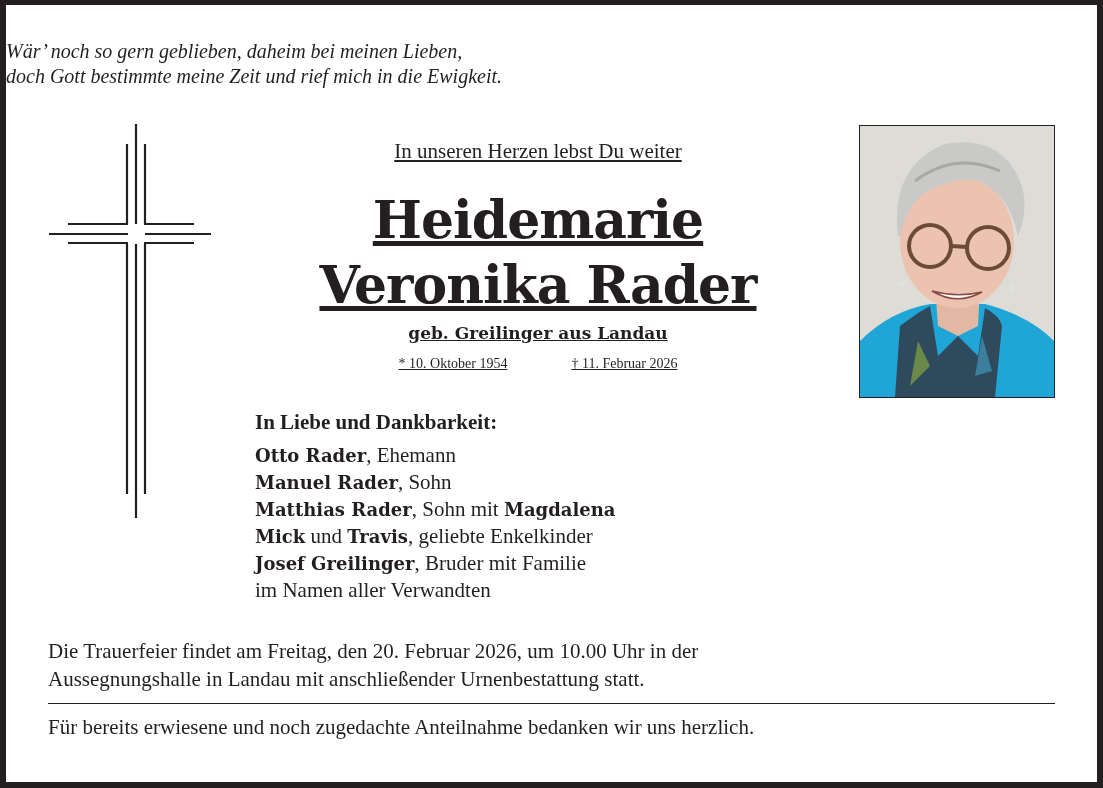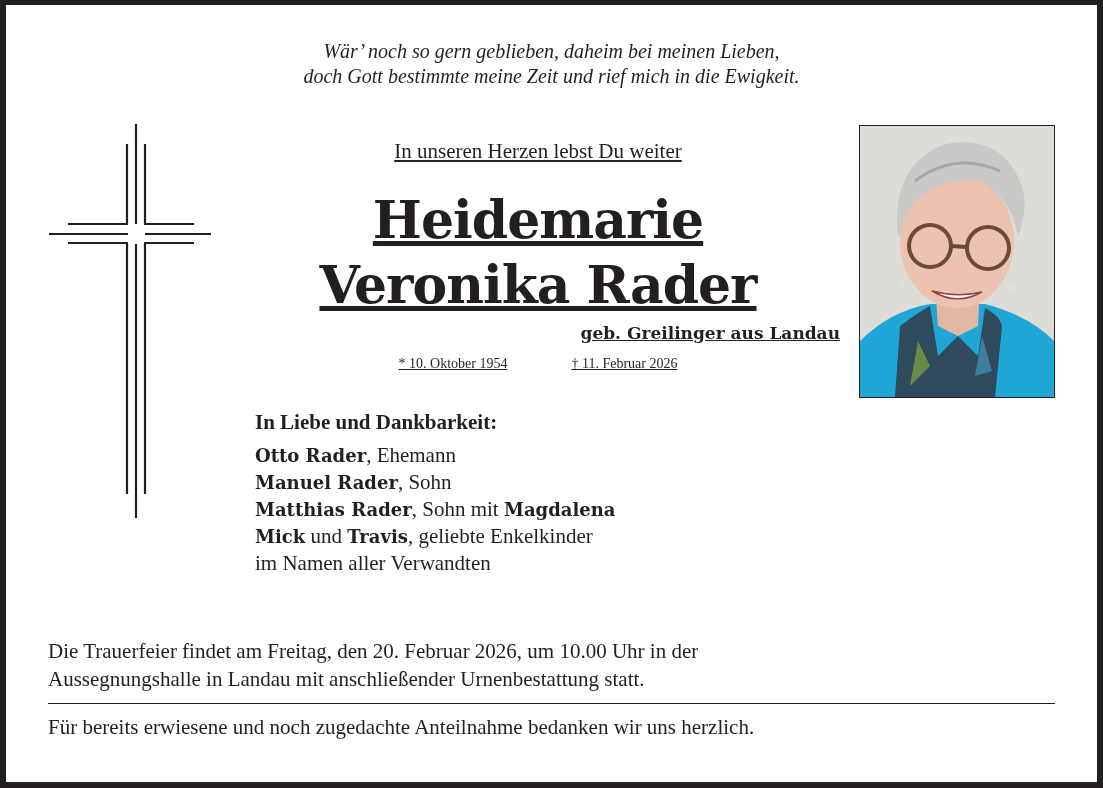--- a/index.html
+++ b/index.html
@@ -11,21 +11,21 @@
     font-family: "DejaVu Serif", "Liberation Serif", serif;
     color: #231f20;
   }
   .card {
     position: absolute;
     left: 6px; top: 5px; right: 6px; bottom: 6px;
     background: #ffffff;
   }
   .verse {
     position: absolute; left: 0; right: 0; top: 34px;
-    text-align: center;
+    text-align: left;
     font-family: "Liberation Serif", serif;
     font-style: italic;
     font-size: 20px;
     line-height: 25px;
   }
   .verse div { white-space: nowrap; }
   .cross {
     position: absolute; left: 42px; top: 119px;
     width: 164px; height: 395px;
   }
@@ -44,21 +44,20 @@
     font-weight: bold;
     font-size: 52px;
     line-height: 65px;
     letter-spacing: -1px;
   }
   .maiden {
     font-family: "DejaVu Serif", serif;
     font-weight: bold;
     font-size: 17px; line-height: 24px;
     margin-top: 4px;
-    text-align: right;
   }
   .dates {
     font-family: "Liberation Serif", serif;
     font-size: 14px; line-height: 32px;
     margin-top: 3px;
     display: flex; justify-content: center; gap: 64px;
   }
   .photo {
     position: absolute; left: 853px; top: 120px;
     width: 194px; height: 271px;
@@ -178,20 +177,23 @@
     <div class="row">
       <b>Manuel Rader</b><span>, Sohn</span>
     </div>
     <div class="row">
       <b>Matthias Rader</b><span>, Sohn mit </span><b>Magdalena</b>
     </div>
     <div class="row">
       <b>Mick</b><span> und </span><b>Travis</b><span>, geliebte Enkelkinder</span>
     </div>
     <div class="row">
+      <b>Josef Greilinger</b><span>, Bruder mit Familie</span>
+    </div>
+    <div class="row">
       <span>im Namen aller Verwandten</span>
     </div>
   </div>
 
   <div class="ceremony">
     <div>Die Trauerfeier findet am Freitag, den 20. Februar 2026, um 10.00 Uhr in der</div>
     <div>Aussegnungshalle in Landau mit anschließender Urnenbestattung statt.</div>
   </div>
 
   <div class="divider"></div>

